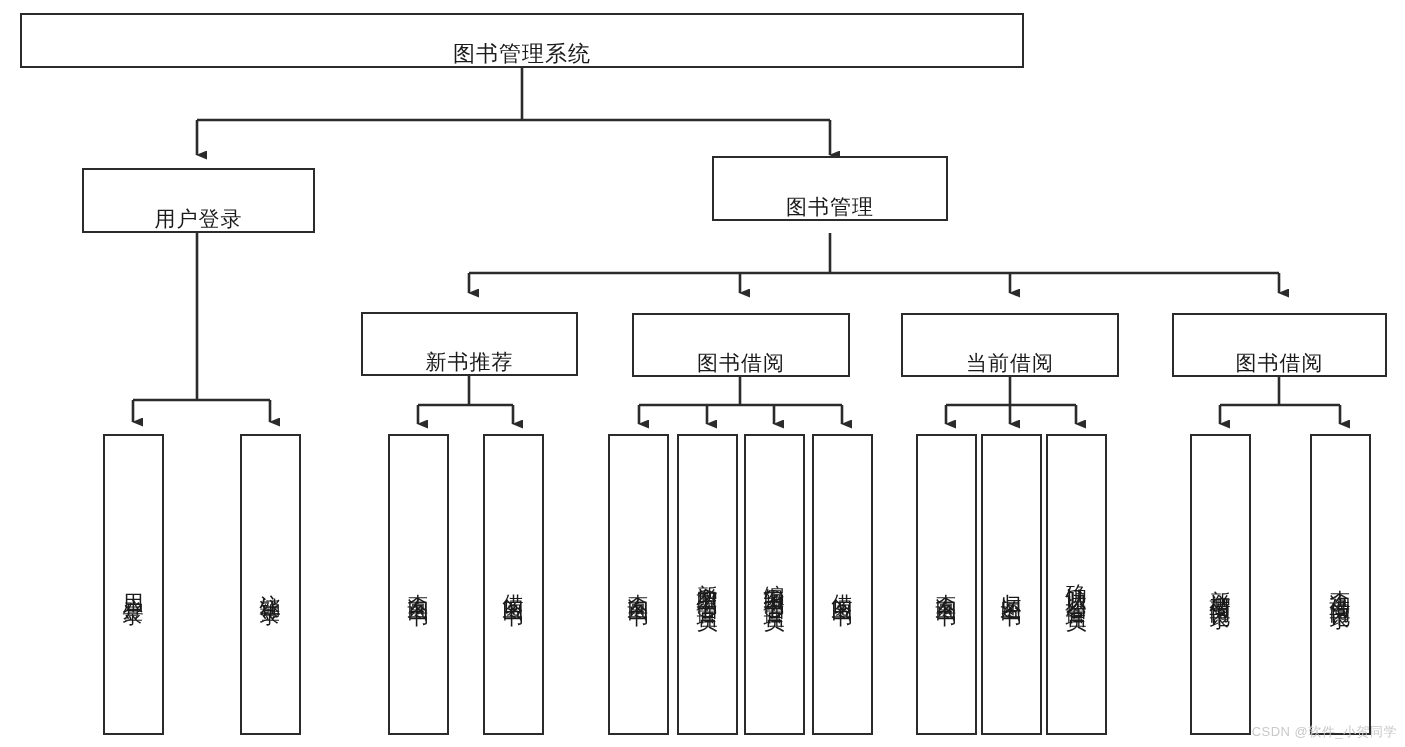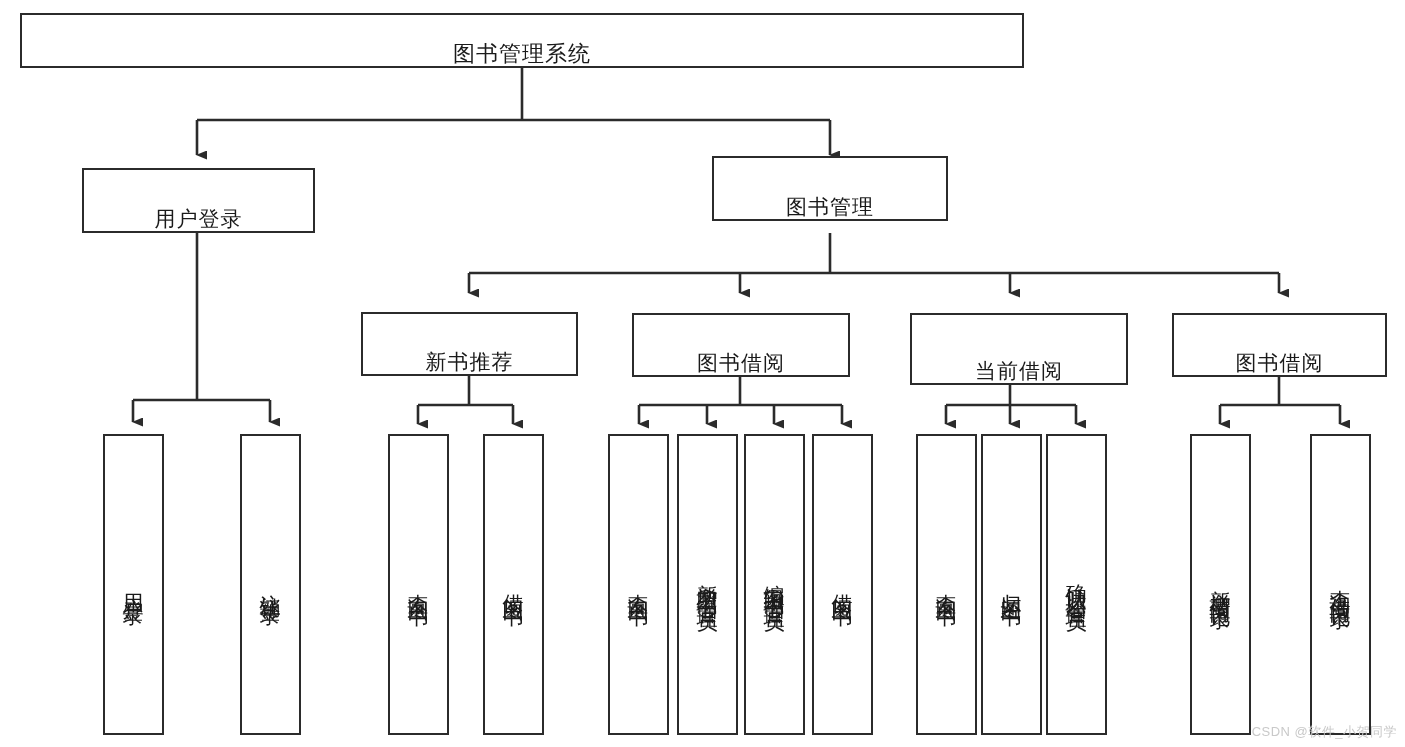--- a/index.html
+++ b/index.html
@@ -117,21 +117,21 @@
   <div class="node" style="left:712px;top:156px;width:236px;height:65px;">
     <span class="label">图书管理</span>
   </div>
 
   <div class="node" style="left:361px;top:312px;width:217px;height:64px;">
     <span class="label">新书推荐</span>
   </div>
   <div class="node" style="left:632px;top:313px;width:218px;height:64px;">
     <span class="label">图书借阅</span>
   </div>
-  <div class="node" style="left:901px;top:313px;width:218px;height:72px;margin-left:9px;">
+  <div class="node" style="left:901px;top:313px;width:218px;height:64px;">
     <span class="label">当前借阅</span>
   </div>
   <div class="node" style="left:1172px;top:313px;width:215px;height:64px;">
     <span class="label">图书借阅</span>
   </div>
 
   <div class="node leaf" style="left:103px;top:434px;width:61px;height:301px;">
     <span class="label">用户登录</span>
   </div>
   <div class="node leaf" style="left:240px;top:434px;width:61px;height:301px;">

